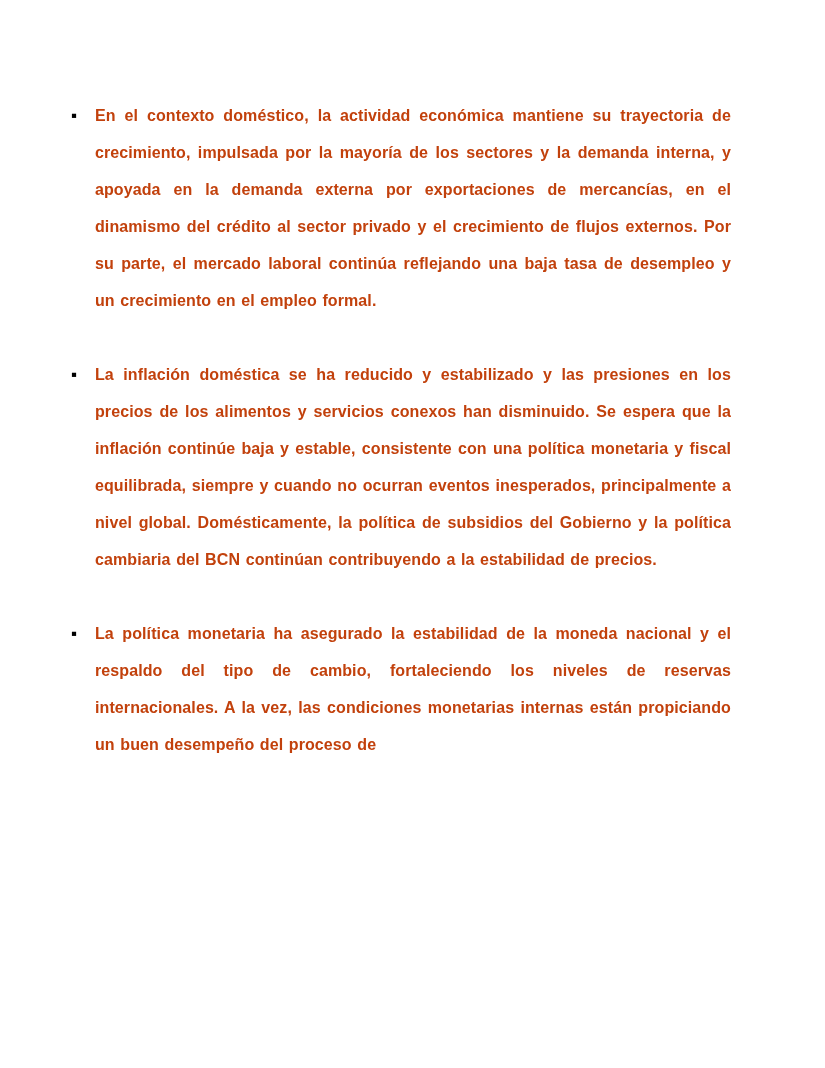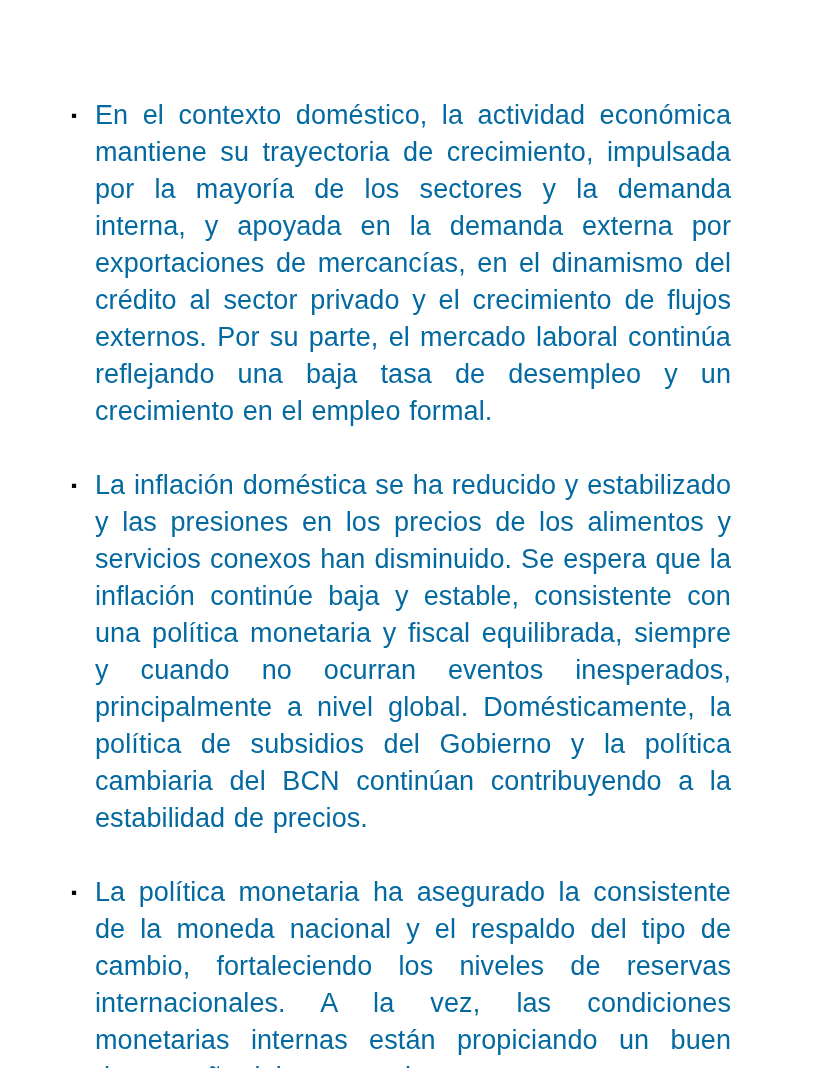--- a/index.html
+++ b/index.html
@@ -37,24 +37,24 @@
     position: absolute;
     left: -24px;
     top: 0;
     font-size: 17px;
     line-height: 37px;
     color: #000000;
     font-weight: 700;
   }
   .bullet-text {
     margin: 0;
-    font-size: 27px;
-    font-weight: 400;
+    font-size: 16px;
+    font-weight: 700;
     line-height: 37px;
-    color: #0369a1;
+    color: #c2410c;
     text-align: justify;
     text-align-last: left;
     letter-spacing: 0.1px;
     word-spacing: 1px;
   }
 </style>
 </head>
 <body>
 
 <div class="page">
@@ -63,17 +63,17 @@
       <li class="bullet-item">
         <span class="bullet-marker">▪</span>
         <p class="bullet-text">En el contexto doméstico, la actividad económica mantiene su trayectoria de crecimiento, impulsada por la mayoría de los sectores y la demanda interna, y apoyada en la demanda externa por exportaciones de mercancías, en el dinamismo del crédito al sector privado y el crecimiento de flujos externos. Por su parte, el mercado laboral continúa reflejando una baja tasa de desempleo y un crecimiento en el empleo formal.</p>
       </li>
       <li class="bullet-item">
         <span class="bullet-marker">▪</span>
         <p class="bullet-text">La inflación doméstica se ha reducido y estabilizado y las presiones en los precios de los alimentos y servicios conexos han disminuido. Se espera que la inflación continúe baja y estable, consistente con una política monetaria y fiscal equilibrada, siempre y cuando no ocurran eventos inesperados, principalmente a nivel global. Domésticamente, la política de subsidios del Gobierno y la política cambiaria del BCN continúan contribuyendo a la estabilidad de precios.</p>
       </li>
       <li class="bullet-item">
         <span class="bullet-marker">▪</span>
-        <p class="bullet-text">La política monetaria ha asegurado la consistente de la moneda nacional y el respaldo del tipo de cambio, fortaleciendo los niveles de reservas internacionales. A la vez, las condiciones monetarias internas están propiciando un buen desempeño del proceso de</p>
+        <p class="bullet-text">La política monetaria ha asegurado la estabilidad de la moneda nacional y el respaldo del tipo de cambio, fortaleciendo los niveles de reservas internacionales. A la vez, las condiciones monetarias internas están propiciando un buen desempeño del proceso de</p>
       </li>
     </ul>
   </div>
 </div>
 
 </body></html>

